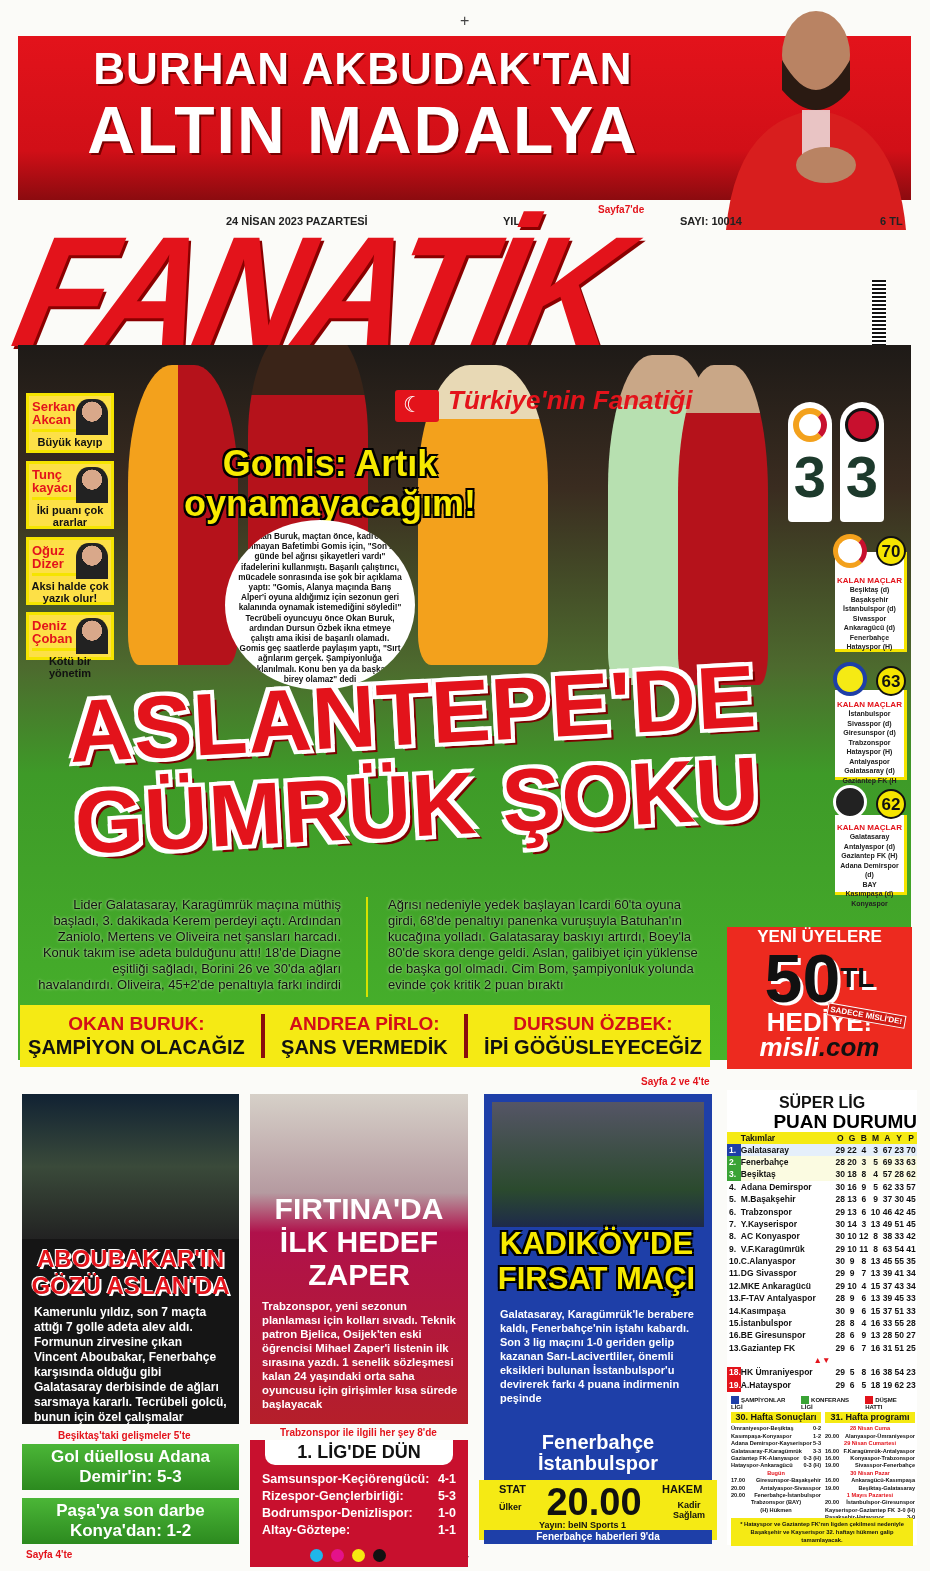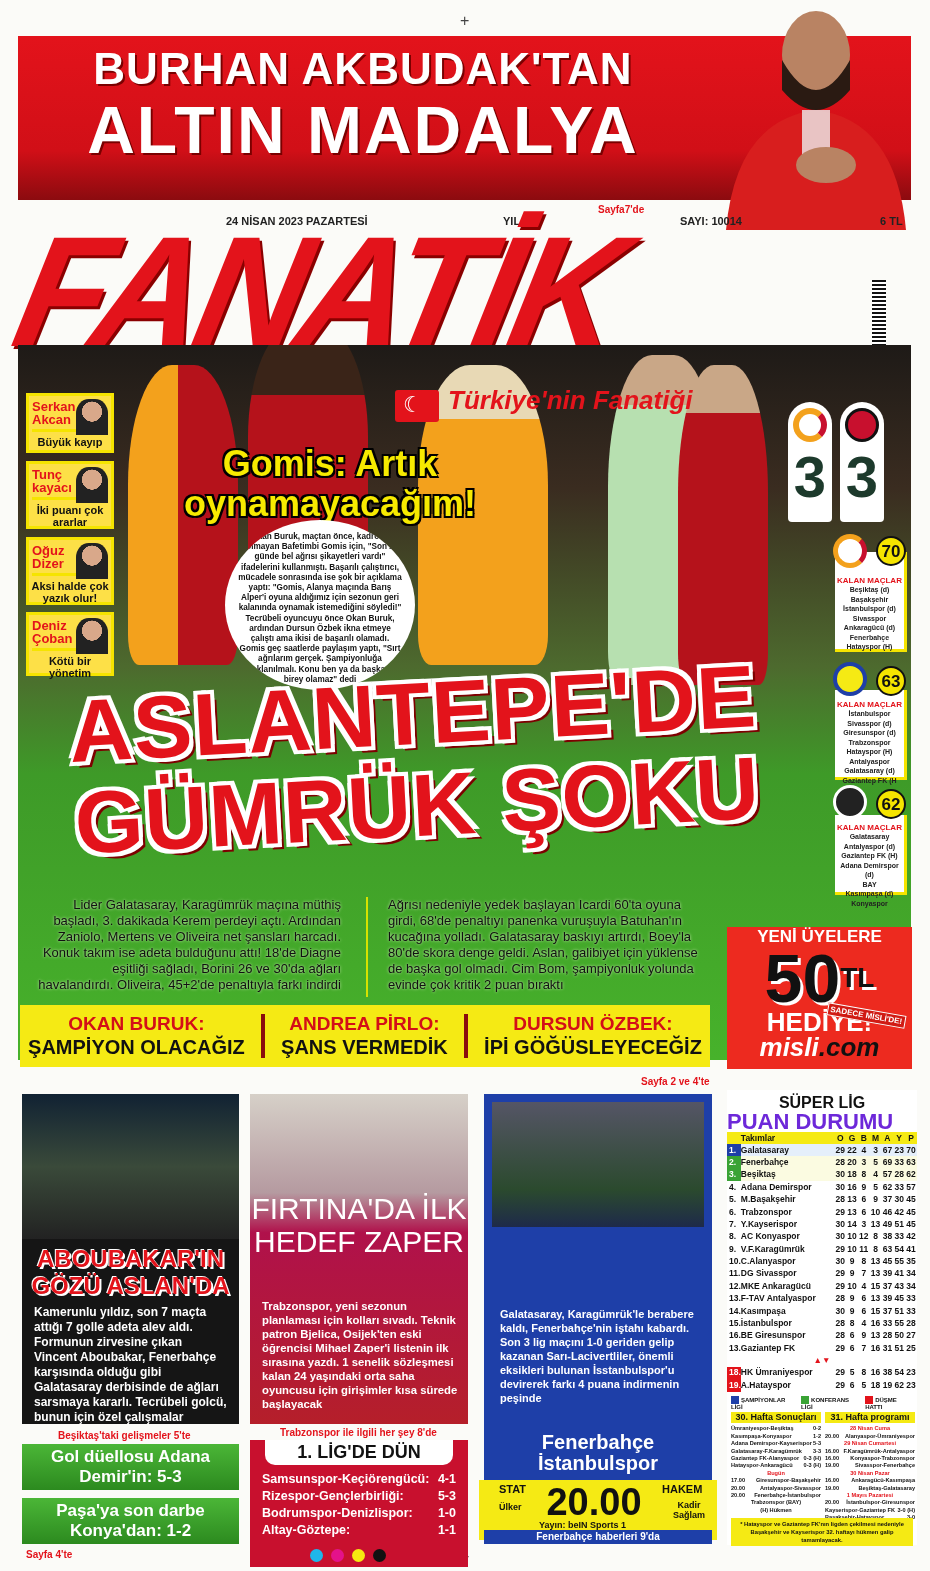--- a/index.html
+++ b/index.html
@@ -64,41 +64,41 @@
 #ad .a4{font-size:26px;font-weight:900;font-style:italic;line-height:24px}
 #ad .a4 b{color:#111}
 #ad .badge{position:absolute;right:6px;top:82px;font-size:8px;border:1px solid #fff;background:#d01b14;padding:1px 2px;transform:rotate(10deg);font-weight:bold;line-height:9px}
 
 #story1{left:22px;top:1094px;width:217px;height:330px;background:#151515;overflow:hidden}
 #story1 .photo{height:145px;background:linear-gradient(180deg,#123 0%,#3a4a3a 50%,#222 100%)}
 #story1 .hl{color:#e3131b;font-weight:900;font-size:24px;text-align:center;line-height:27px;text-shadow:2px 2px 0 #fff,-1px -1px 0 #fff;margin-top:6px}
 #story1 .tx{color:#fff;font-size:12px;font-weight:bold;line-height:15px;padding:6px 12px}
 .greenbox{position:absolute;left:22px;width:217px;height:46px;background:linear-gradient(180deg,#4bb637,#2c8a1f);color:#fff;text-align:center;font-weight:900;font-size:17px;line-height:20px;padding-top:3px}
 #story2{left:250px;top:1094px;width:218px;height:330px;background:linear-gradient(180deg,#d6d0c8 0%,#b59aa0 30%,#b0114b 42%,#b51f2a 100%)}
-#story2 .hl{position:absolute;top:98px;left:0;width:218px;text-align:center;color:#fff;font-weight:400;font-size:30px;line-height:33px}
+#story2 .hl{position:absolute;top:98px;left:0;width:218px;text-align:center;color:#fff;font-weight:700;font-size:30px;line-height:33px}
 #story2 .tx{position:absolute;top:205px;left:12px;width:200px;color:#fff;font-size:11.3px;font-weight:bold;line-height:14px}
 #league1{left:250px;top:1440px;width:218px;height:127px;background:#c8102e}
 #league1 .ttl{margin:0 15px;background:#fff;border-radius:0 0 10px 10px;text-align:center;font-weight:900;font-size:18px;padding:2px 0}
 #league1 .row{display:flex;justify-content:space-between;color:#fff;font-weight:bold;font-size:12.5px;padding:0 12px;line-height:17px}
 #story3{left:484px;top:1094px;width:228px;height:380px;background:#1e3fa8}
 #story3 .photo{margin:8px;height:125px;background:linear-gradient(180deg,#556 0%,#2b4a2e 70%,#1e2a4a 100%)}
 #story3 .hl{position:absolute;left:-10px;top:132px;width:245px;text-align:center;color:#f7ea00;font-weight:900;font-size:31px;line-height:35px;text-shadow:2px 2px 0 #000,-2px -2px 0 #000,2px -2px 0 #000,-2px 2px 0 #000}
 #story3 .tx{position:absolute;left:16px;top:213px;width:205px;color:#fff;font-size:11px;font-weight:bold;line-height:14px}
 #fixture{left:484px;top:1428px;width:228px;height:105px}
 #fixture .teams{position:absolute;left:0;top:0;width:228px;height:52px;background:#1e3fa8;text-align:center;color:#fff;font-weight:900;font-size:20px;line-height:21px;padding-top:4px}
 #fixture .band{position:absolute;left:-5px;top:52px;width:238px;height:60px;background:#f5ea14}
 #fixture .time{position:absolute;left:55px;top:0;width:120px;text-align:center;font-size:38px;font-weight:900;line-height:44px}
 #fixture .lbl{position:absolute;top:3px;font-size:11px;font-weight:900}
 #fixture .val{position:absolute;font-size:9px;font-weight:bold}
 #fixture .yayin{position:absolute;left:60px;top:40px;font-size:9px;font-weight:bold}
 #fixture .foot{position:absolute;left:0;top:102px;width:228px;height:14px;background:#1e3fa8;color:#fff;font-size:10px;font-weight:bold;text-align:center;line-height:14px}
 
 #stand{left:727px;top:1090px;width:190px;height:455px;background:#fff}
 #stand .t1{text-align:center;font-weight:900;font-size:16px;margin-top:4px}
-#stand .t2{text-align:left;font-weight:900;font-size:22px;color:#6d28d9;line-height:20px}
+#stand .t2{text-align:right;font-weight:900;font-size:19px;color:#000000;line-height:20px}
 #stand table{width:100%;border-collapse:collapse;font-size:8.5px;font-weight:bold}
 #stand th{background:#f5ea14;text-align:center;padding:1px 0}
 #stand th:nth-child(2){text-align:left}
 #stand td{text-align:center;padding:1.7px 0;line-height:9px}
 #stand td.tm{text-align:left;white-space:nowrap}
 #stand td.rk{width:12px;text-align:left;padding-left:2px}
 #stand tr.cl td.rk{background:#1e3fa8;color:#fff}
 #stand tr.co td.rk{background:#3aa335;color:#fff}
 #stand tr.rl td.rk{background:#e3131b;color:#fff}
 #stand tr.cl td{background:#e5effb}
@@ -166,21 +166,21 @@
   <div class="nm">Tunç kayacı</div>
   <div class="bar"></div>
   <div class="qt">İki puanı çok ararlar</div>
 </div>
 <div class="col" style="top:537px;height:68px">
   <div class="face"></div>
   <div class="nm">Oğuz Dizer</div>
   <div class="bar"></div>
   <div class="qt">Aksi halde çok yazık olur!</div>
 </div>
-<div class="col" style="top:612px;height:64px">
+<div class="col" style="top:612px;height:48px">
   <div class="face"></div>
   <div class="nm">Deniz Çoban</div>
   <div class="bar"></div>
   <div class="qt">Kötü bir yönetim</div>
 </div>
 
 <div id="gomis" class="abs">Gomis: Artık oynamayacağım!</div>
 <div id="gomisbub" class="abs">Okan Buruk, maçtan önce, kadroda olmayan Bafetimbi Gomis için, "Son 2 günde bel ağrısı şikayetleri vardı" ifadelerini kullanmıştı. Başarılı çalıştırıcı, mücadele sonrasında ise şok bir açıklama yaptı: "Gomis, Alanya maçında Barış Alper'i oyuna aldığımız için sezonun geri kalanında oynamak istemediğini söyledi!" Tecrübeli oyuncuyu önce Okan Buruk, ardından Dursun Özbek ikna etmeye çalıştı ama ikisi de başarılı olamadı. Gomis geç saatlerde paylaşım yaptı, "Sırt ağrılarım gerçek. Şampiyonluğa odaklanılmalı. Konu ben ya da başka bir birey olamaz" dedi</div>
 
 <div class="scorebox" style="left:788px">
@@ -295,20 +295,21 @@
       <span>1-0</span>
     </div>
   <div class="row">
       <span>Altay-Göztepe:</span>
       <span>1-1</span>
     </div>
 </div>
 
 <div id="story3" class="abs">
   <div class="photo"></div>
+  <div class="hl">KADIKÖY'DE FIRSAT MAÇI</div>
   <div class="tx">Galatasaray, Karagümrük'le berabere kaldı, Fenerbahçe'nin iştahı kabardı. Son 3 lig maçını 1-0 geriden gelip kazanan Sarı-Lacivertliler, önemli eksikleri bulunan İsstanbulspor'u devirerek farkı 4 puana indirmenin peşinde</div>
 </div>
 <div id="fixture" class="abs">
   <div class="teams">
     <div>Fenerbahçe</div>
     <div>İstanbulspor</div>
   </div>
   <div class="band">
     <span class="lbl" style="left:20px">STAT</span>
     <span class="val" style="left:20px;top:22px">Ülker</span>

